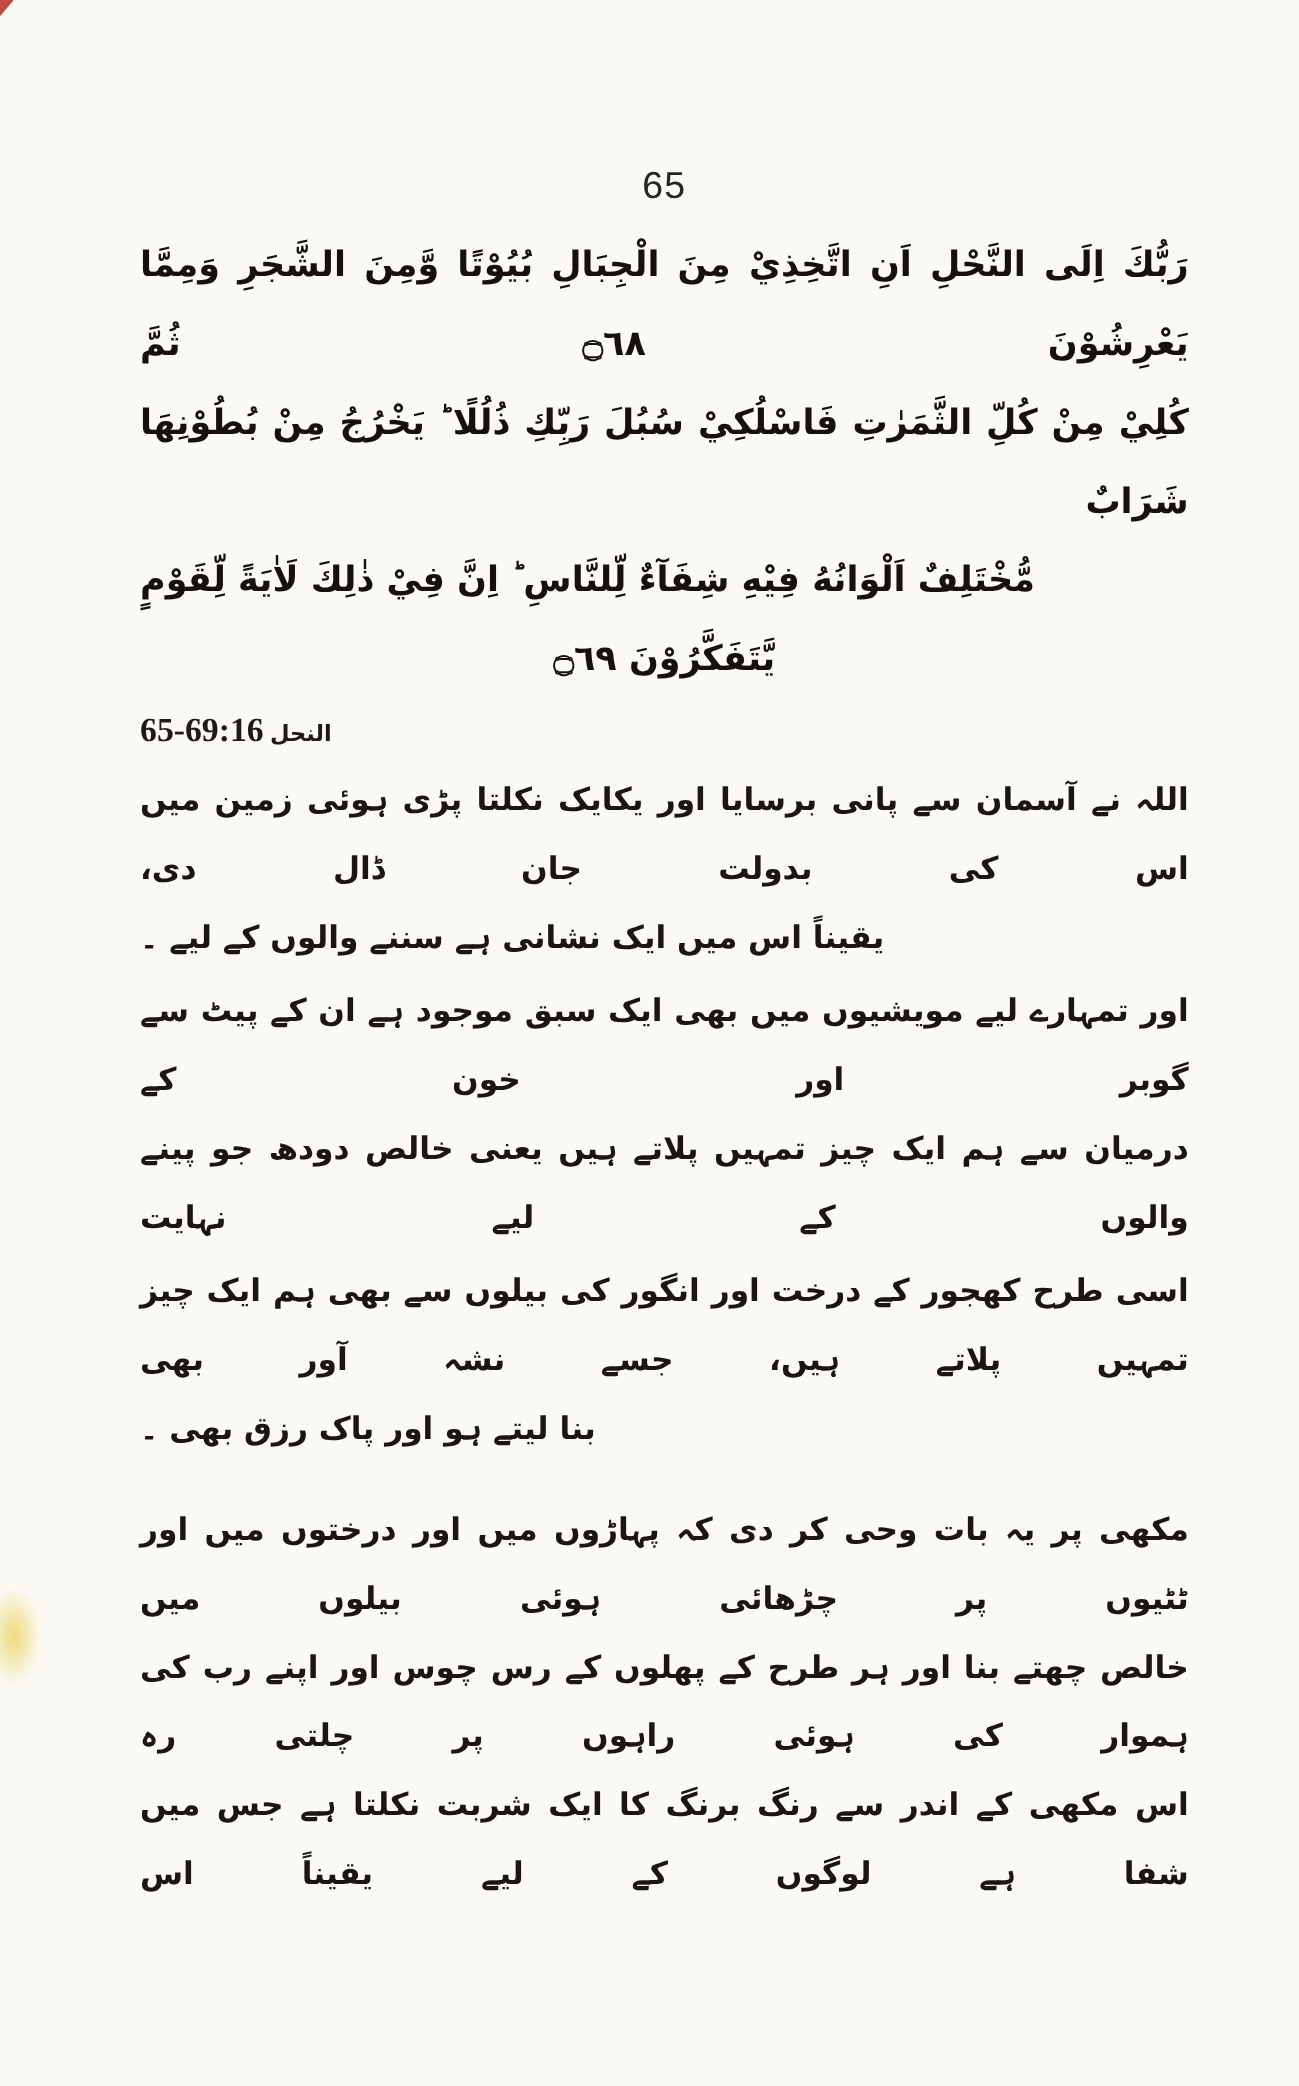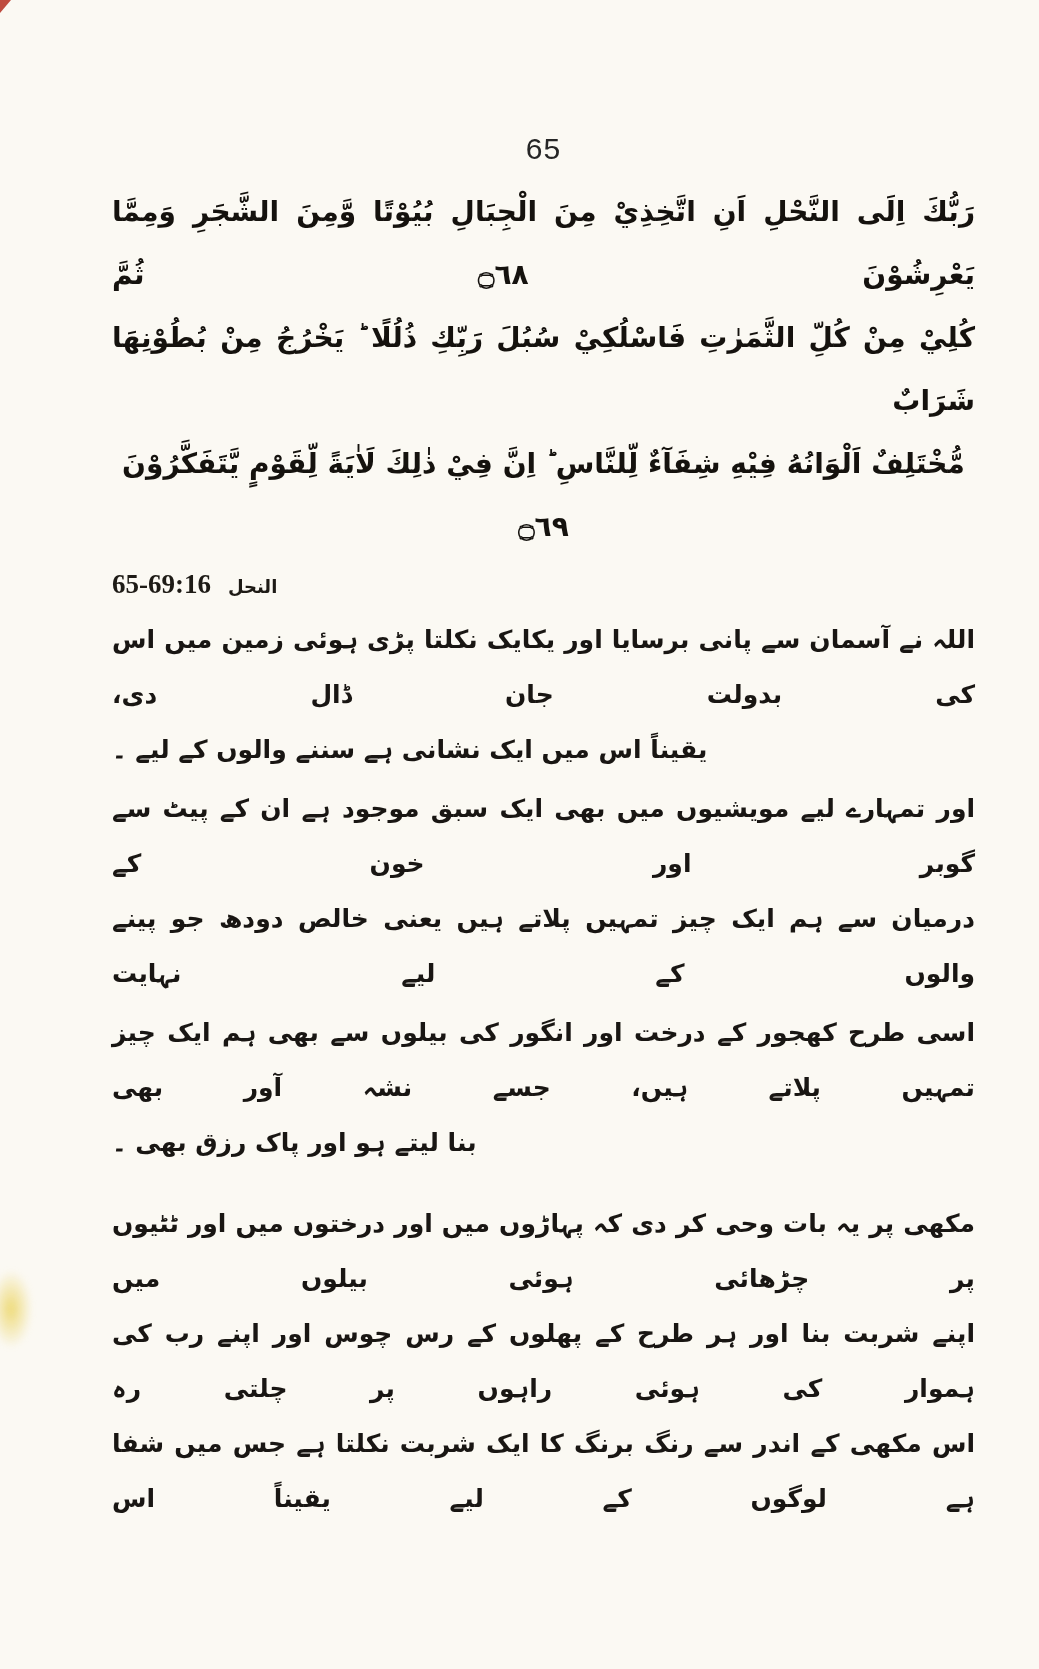--- a/index.html
+++ b/index.html
@@ -6,21 +6,21 @@
   body {
     width: 1039px; height: 1669px;
     background: #fbf9f3;
     position: relative;
     overflow: hidden;
     font-family: "DejaVu Sans", sans-serif;
     color: #1b1813;
   }
   .page {
     position: relative;
-    padding: 130px 64px 0 112px;
+    padding: 130px 88px 0 112px;
     box-sizing: border-box;
     width: 1039px; height: 1669px;
   }
   
   .corner-mark {
     position: absolute; top: 0; left: 0;
     width: 0; height: 0;
     border-top: 13px solid #b8382b;
     border-right: 11px solid transparent;
     opacity: .9;
@@ -42,26 +42,26 @@
   .ar-line {
     direction: rtl;
     font-family: "DejaVu Sans", sans-serif;
     font-weight: bold;
     font-size: 28px;
     line-height: 63px;
     text-align: justify;
     text-align-last: justify;
     color: #15120e;
   }
-  .ar-line.centered { text-align: center; text-align-last: center; }
+  .ar-line.centered { text-align: left; text-align-last: center; }
   .quran-1 { margin-top: 12px; }
   
   .ref-row {
     direction: ltr;
-    display: flex; align-items: baseline; gap: 17px;
+    display: flex; align-items: baseline; gap: 5px;
     height: 48px; line-height: 48px;
     margin-top: 2px;
   }
   .ref-verses {
     font-family: "Liberation Serif", serif;
     font-weight: bold; font-size: 27px;
     color: #1e1b16;
   }
   .ref-surah {
     font-family: "DejaVu Sans", sans-serif;
@@ -114,18 +114,18 @@
     <div class="ur-line">درمیان سے ہم ایک چیز تمہیں پلاتے ہیں یعنی خالص دودھ جو پینے والوں کے لیے نہایت</div>
   </div>
 
   <div class="para">
     <div class="ur-line">اسی طرح کھجور کے درخت اور انگور کی بیلوں سے بھی ہم ایک چیز تمہیں پلاتے ہیں، جسے نشہ آور بھی</div>
     <div class="ur-line last">بنا لیتے ہو اور پاک رزق بھی ۔</div>
   </div>
 
   <div class="para gap-before">
     <div class="ur-line">مکھی پر یہ بات وحی کر دی کہ پہاڑوں میں اور درختوں میں اور ٹٹیوں پر چڑھائی ہوئی بیلوں میں</div>
-    <div class="ur-line">اپنے شربت بنا اور ہر طرح کے پھلوں کے رس چوس اور اپنے رب کی ہموار کی ہوئی راہوں پر چلتی رہ</div>
+    <div class="ur-line">خالص چھتے بنا اور ہر طرح کے پھلوں کے رس چوس اور اپنے رب کی ہموار کی ہوئی راہوں پر چلتی رہ</div>
     <div class="ur-line">اس مکھی کے اندر سے رنگ برنگ کا ایک شربت نکلتا ہے جس میں شفا ہے لوگوں کے لیے یقیناً اس</div>
 
   </div>
 
 </div>
 
 </body></html>

